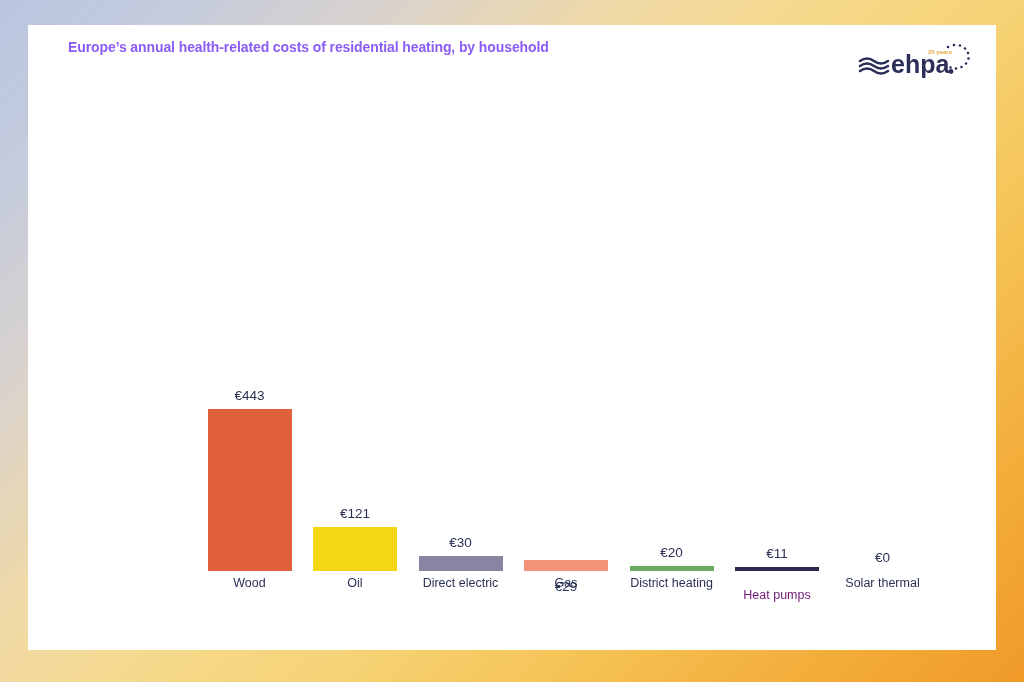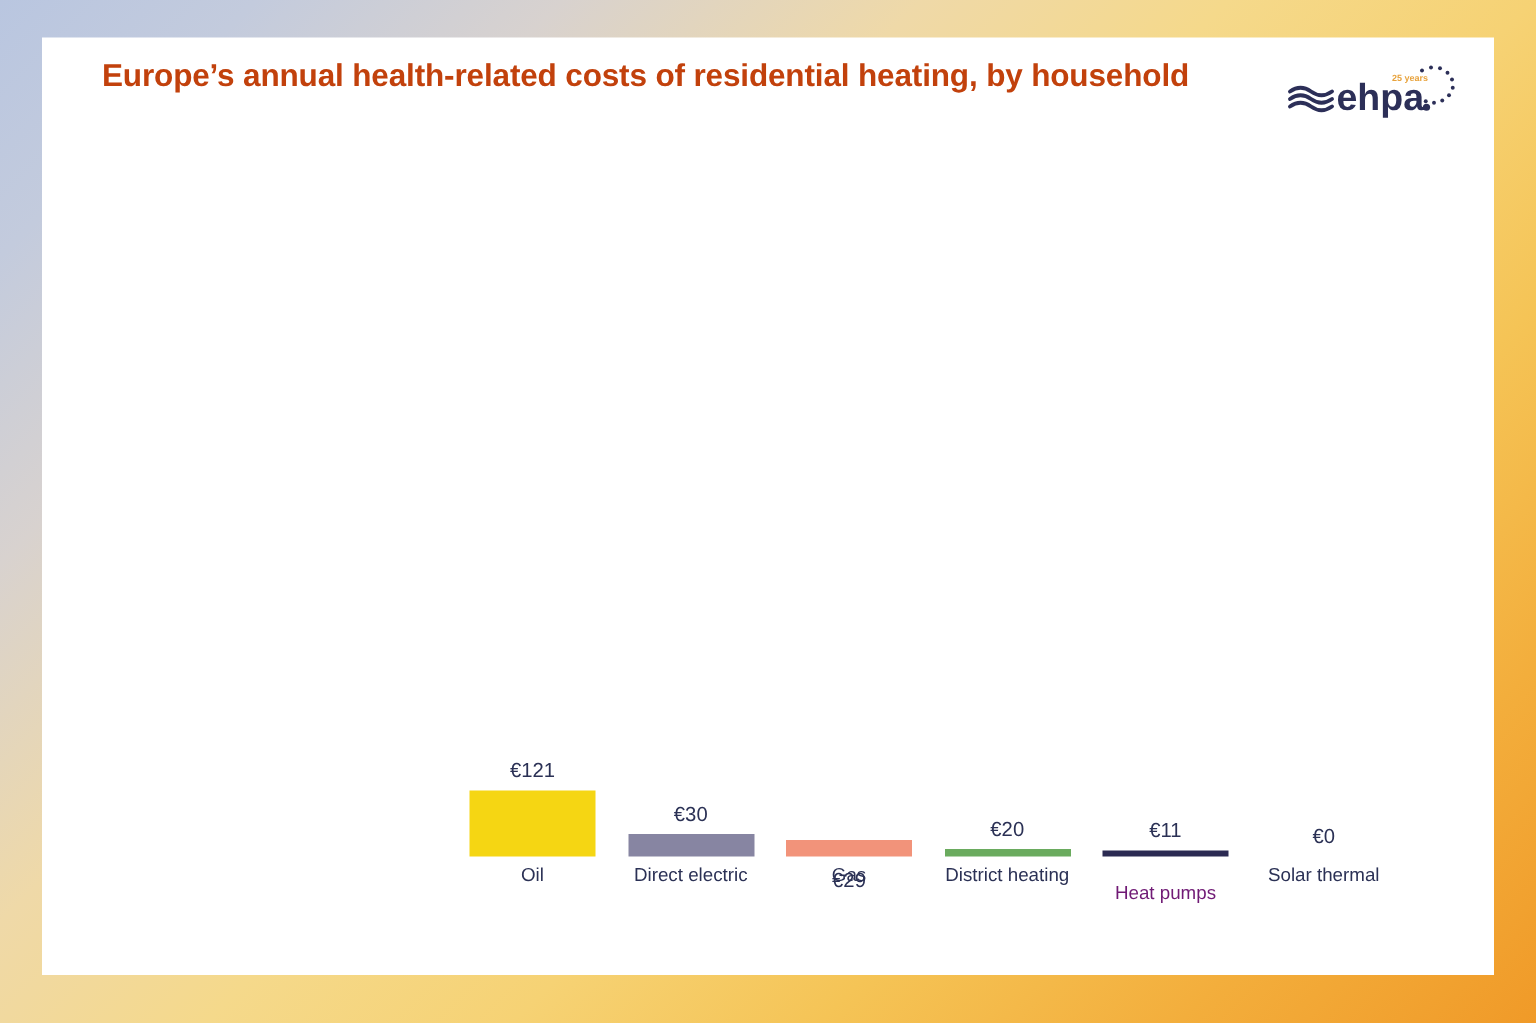--- a/index.html
+++ b/index.html
@@ -38,23 +38,23 @@
     height: 625px;
     background: #ffffff;
     box-sizing: border-box;
     overflow: hidden;
   }
 
   #title {
     position: absolute;
     left: 40px;
     top: 14px;
-    font-size: 21px;
+    font-size: 14px;
     font-weight: bold;
-    color: #c2410c;
+    color: #8b5cf6;
     letter-spacing: -0.1px;
     white-space: nowrap;
   }
 
   #logo {
     position: absolute;
     right: 18px;
     top: 14px;
     width: 120px;
     height: 48px;
@@ -124,20 +124,25 @@
           <circle cx="110.5" cy="19.5" r="1.3"></circle>
           <circle cx="108" cy="24.5" r="1.3"></circle>
           <circle cx="103.5" cy="28" r="1.3"></circle>
           <circle cx="98" cy="29.5" r="1.3"></circle>
           <circle cx="92.5" cy="28.5" r="1.3"></circle>
         </g>
       </svg>
     </div>
 
     <div id="plot">
+        <div class="bar-group" style="left: 179.5px; width: 84px; top: 0px; height: 625px;">
+          <div class="bar-value" style="top: 362.603px; color: rgb(43, 49, 85);">€443</div>
+          <div class="bar-rect" style="top: 383.603px; height: 162.397px; background: rgb(224, 96, 60);"></div>
+          <div class="bar-label" style="top: 551px; color: rgb(43, 49, 85);">Wood</div>
+        </div>
         <div class="bar-group" style="left: 285px; width: 84px; top: 0px; height: 573px;">
           <div class="bar-value" style="top: 480.643px; color: rgb(43, 49, 85);">€121</div>
           <div class="bar-rect" style="top: 501.643px; height: 44.3569px; background: rgb(245, 214, 19);"></div>
           <div class="bar-label" style="top: 551px; color: rgb(43, 49, 85);">Oil</div>
         </div>
         <div class="bar-group" style="left: 390.5px; width: 84px; top: 0px; height: 625px;">
           <div class="bar-value" style="top: 510.337px; color: rgb(43, 49, 85);">€30</div>
           <div class="bar-rect" style="top: 531.337px; height: 14.6634px; background: rgb(135, 133, 162);"></div>
           <div class="bar-label" style="top: 551px; color: rgb(43, 49, 85);">Direct electric</div>
         </div>

